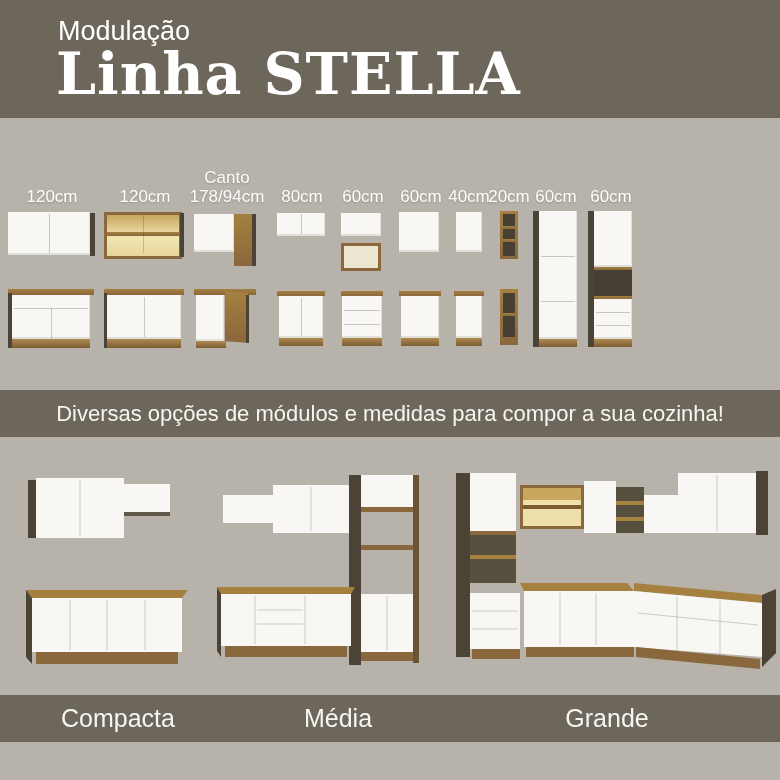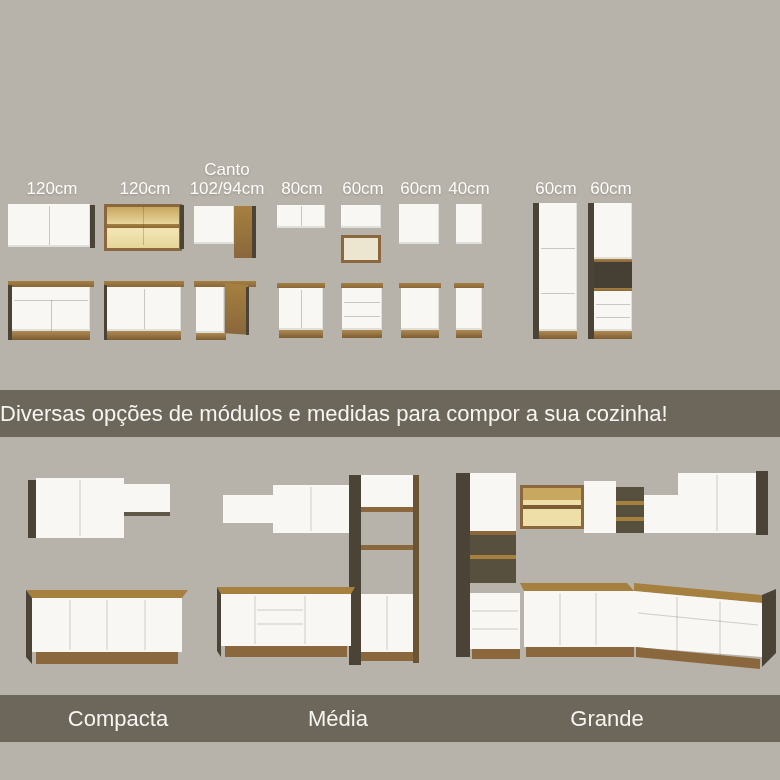--- a/index.html
+++ b/index.html
@@ -5,49 +5,53 @@
   html,body{margin:0;padding:0;}
   .page{position:relative;width:780px;height:780px;overflow:hidden;
         background:var(--background,#b7b3ab);font-family:"Liberation Sans",sans-serif;}
   .a{position:absolute;}
   .band{position:absolute;left:0;width:780px;background:var(--olive,#6c675a);}
   .header{top:0;height:118px;}
   .eyebrow{position:absolute;left:58px;top:16px;font-size:27px;color:#fff;}
   .title{position:absolute;left:56px;top:40px;font-size:57px;font-weight:bold;
          color:#fff;font-family:"DejaVu Serif",serif;letter-spacing:1px;}
   .modules{position:absolute;left:0;top:118px;width:780px;height:272px;}
-  .mcol{position:absolute;top:3px;height:272px;}
+  .mcol{position:absolute;top:11px;height:272px;}
   .mlabel{position:absolute;top:58px;left:50%;transform:translateX(-50%);
           white-space:nowrap;color:#fdfdfb;font-size:17px;text-shadow:0 1px 2px rgba(60,55,40,.25);}
   .mlabel-top{position:absolute;top:39px;left:50%;transform:translateX(-50%);
           white-space:nowrap;color:#fdfdfb;font-size:17px;text-shadow:0 1px 2px rgba(60,55,40,.25);}
   .cw{position:absolute;background:var(--cabinet_white,#f8f7f4);
       box-shadow:inset -1px -2px 0 rgba(60,55,40,.12);}
   .dk{position:absolute;background:var(--panel_dark,#4a4336);}
   .wd{position:absolute;background:linear-gradient(180deg,#a5803f,var(--wood,#8a673c));}
   .pl{position:absolute;background:linear-gradient(180deg,#b08a52,#7c5c32);}
   .sv{position:absolute;width:1px;background:rgba(80,74,60,.28);}
   .sh{position:absolute;height:1px;background:rgba(80,74,60,.28);}
   .glass{position:absolute;border:3px solid var(--wood,#8a673c);
          background:linear-gradient(180deg,#c8a75e 0%,#f2e5b3 55%,#e6d69a 100%);}
   .niche{position:absolute;border:3px solid var(--wood,#8a673c);background:#ece6d0;}
   .openbk{position:absolute;background:#454033;}
   .banner{top:390px;height:47px;}
   .banner-text{position:absolute;left:0;top:0;width:780px;height:47px;line-height:47px;
-               text-align:left;color:#f6f5f1;font-size:22px;}
+               text-align:center;color:#f6f5f1;font-size:22px;}
   .kitchens{position:absolute;left:0;top:437px;width:780px;height:258px;}
   .footer{top:695px;height:47px;}
   .klabel{position:absolute;top:0;height:47px;line-height:47px;transform:translateX(-50%);
-          color:#f6f5f1;font-size:22px;white-space:nowrap;}
+          color:#f6f5f1;font-size:25px;white-space:nowrap;}
 </style>
 </head>
 <body>
 
 <div class="page">
 
+  <div class="band header">
+    <div class="eyebrow">Modulação</div>
+    <div class="title">Linha STELLA</div>
+  </div>
 
   <div class="modules">
 
     <div class="mcol" style="left:8px;width:88px;">
       <div class="mlabel">120cm</div>
       <div>
         <div class="cw" style="left:0;top:83px;width:82px;height:43px;"></div>
         <div class="dk" style="left:82px;top:84px;width:5px;height:43px;"></div>
         <div class="sv" style="left:41px;top:85px;height:39px;"></div>
       </div>
@@ -73,21 +77,21 @@
         <div class="wd" style="left:0;top:160px;width:80px;height:6px;"></div>
         <div class="dk" style="left:0;top:164px;width:3px;height:55px;"></div>
         <div class="cw" style="left:3px;top:166px;width:74px;height:44px;"></div>
         <div class="sv" style="left:40px;top:168px;height:40px;"></div>
         <div class="pl" style="left:3px;top:210px;width:74px;height:9px;"></div>
       </div>
     </div>
 
     <div class="mcol" style="left:194px;width:66px;">
       <div class="mlabel-top">Canto</div>
-      <div class="mlabel">102/94cm</div>
+      <div class="mlabel">178/94cm</div>
       <div>
         <div class="cw" style="left:0;top:85px;width:40px;height:38px;"></div>
         <div class="wd" style="left:40px;top:85px;width:20px;height:52px;"></div>
         <div class="dk" style="left:58px;top:85px;width:4px;height:52px;"></div>
       </div>
       <div>
         <div class="wd" style="left:0;top:160px;width:62px;height:6px;"></div>
         <div class="cw" style="left:2px;top:166px;width:28px;height:46px;"></div>
         <div class="wd" style="left:31px;top:163px;width:23px;height:50px;transform:skewY(4deg);"></div>
         <div class="dk" style="left:52px;top:166px;width:3px;height:48px;"></div>
@@ -141,20 +145,34 @@
       <div>
         <div class="cw" style="left:3px;top:83px;width:26px;height:40px;"></div>
       </div>
       <div>
         <div class="wd" style="left:1px;top:162px;width:30px;height:5px;"></div>
         <div class="cw" style="left:3px;top:167px;width:26px;height:42px;"></div>
         <div class="pl" style="left:3px;top:209px;width:26px;height:8px;"></div>
       </div>
     </div>
 
+    <div class="mcol" style="left:498px;width:22px;">
+      <div class="mlabel">20cm</div>
+      <div>
+        <div class="wd" style="left:2px;top:82px;width:18px;height:48px;"></div>
+        <div class="openbk" style="left:5px;top:85px;width:12px;height:42px;"></div>
+        <div class="wd" style="left:5px;top:97px;width:12px;height:3px;"></div>
+        <div class="wd" style="left:5px;top:110px;width:12px;height:3px;"></div>
+      </div>
+      <div>
+        <div class="wd" style="left:2px;top:160px;width:18px;height:56px;"></div>
+        <div class="openbk" style="left:5px;top:164px;width:12px;height:44px;"></div>
+        <div class="wd" style="left:5px;top:184px;width:12px;height:3px;"></div>
+      </div>
+    </div>
 
     <div class="mcol" style="left:533px;width:46px;">
       <div class="mlabel">60cm</div>
       <div>
         <div class="dk" style="left:0;top:82px;width:6px;height:136px;"></div>
         <div class="cw" style="left:6px;top:82px;width:38px;height:128px;"></div>
         <div class="sh" style="left:8px;top:127px;width:34px;"></div>
         <div class="sh" style="left:8px;top:172px;width:34px;"></div>
         <div class="pl" style="left:6px;top:210px;width:38px;height:8px;"></div>
       </div>

